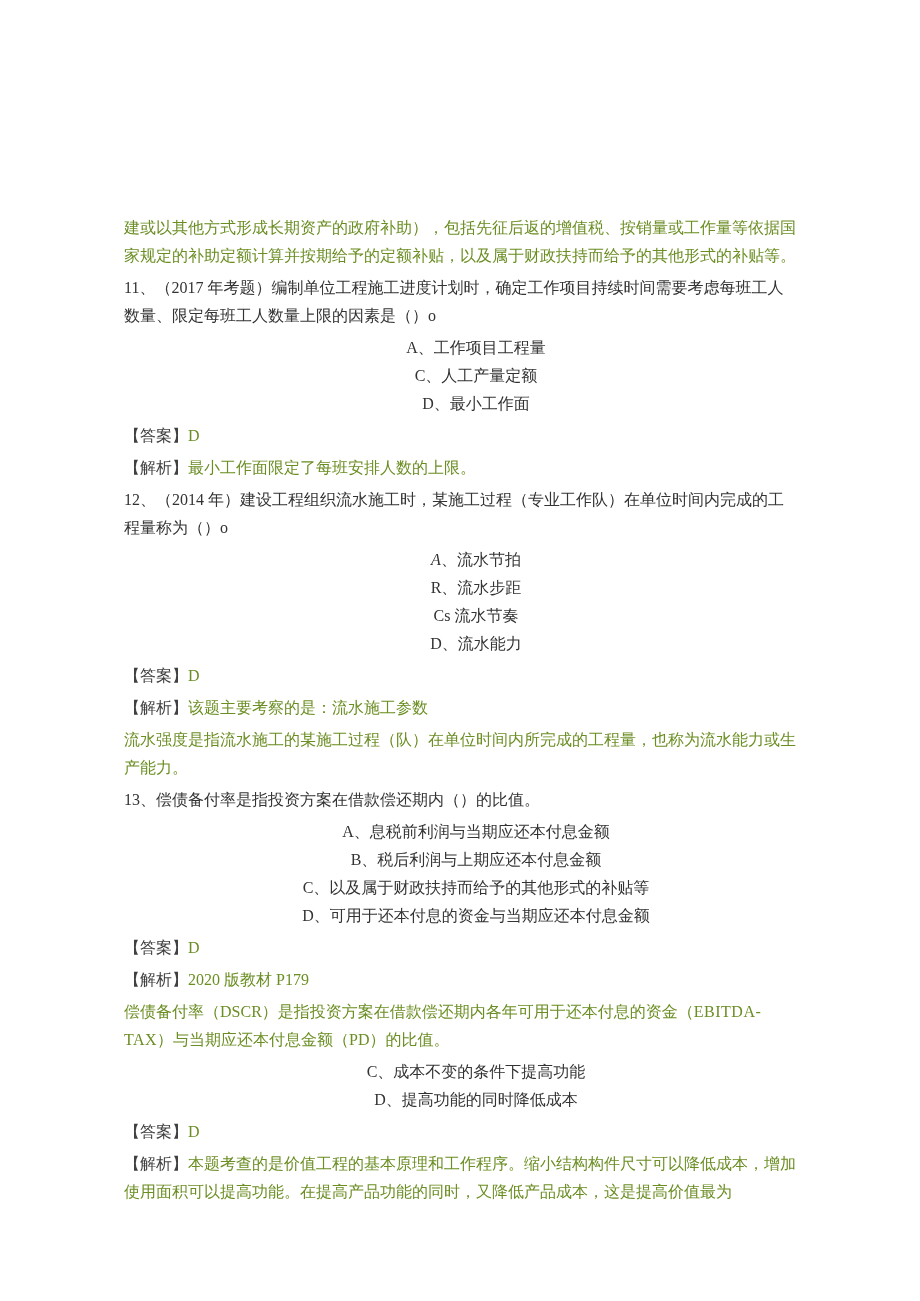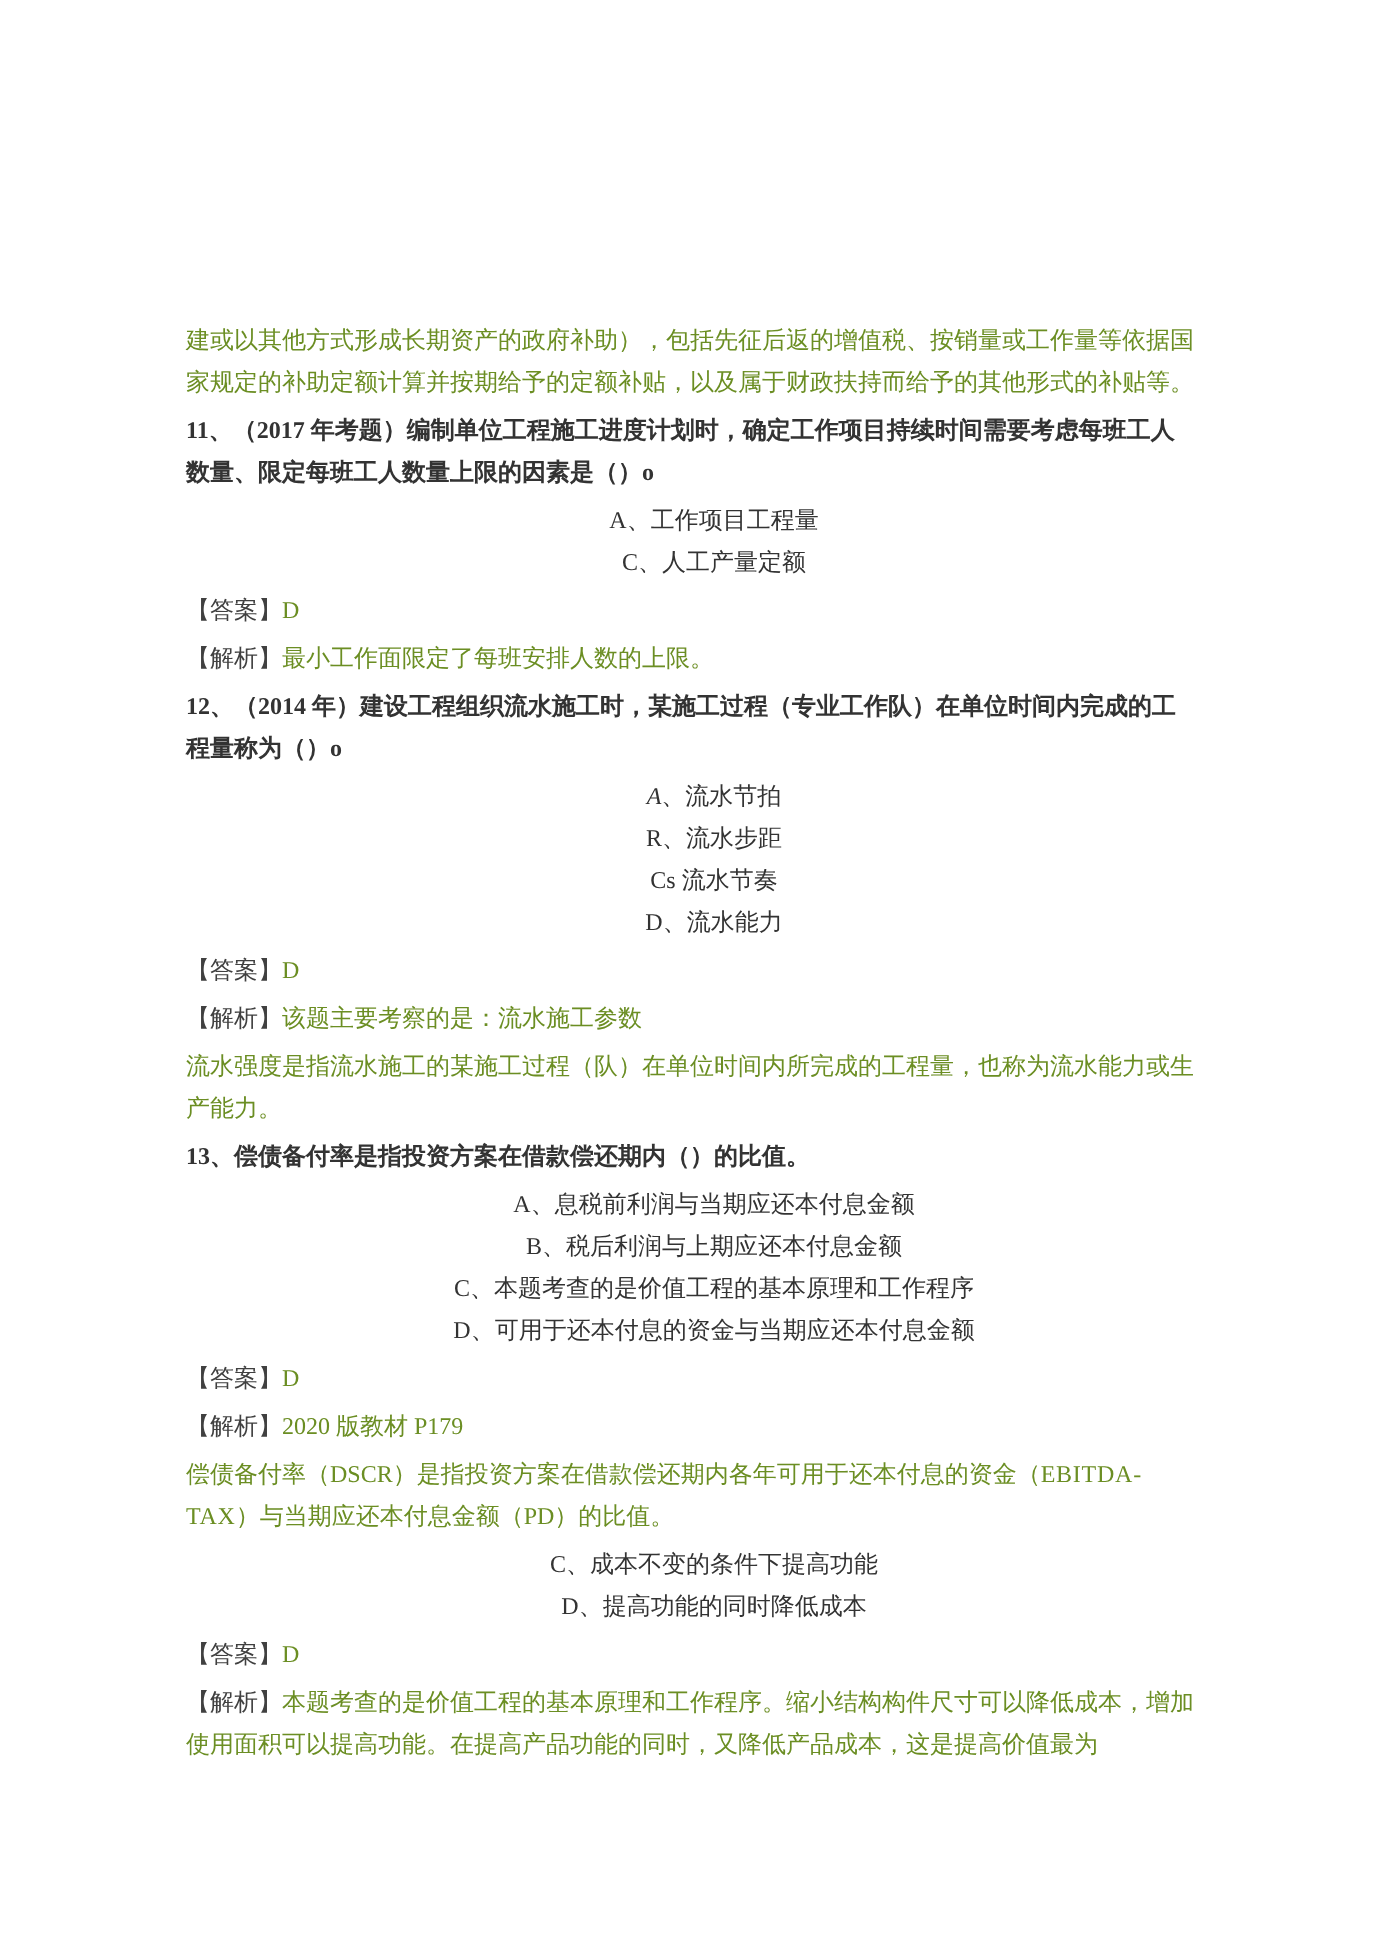--- a/index.html
+++ b/index.html
@@ -11,38 +11,39 @@
     width: 920px;
     min-height: 1301px;
     font-family: "SimSun", "宋体", serif;
     font-size: 16px;
     line-height: 1.75;
     color: #333;
     padding: 210px 120px 100px 120px;
     box-sizing: border-box;
   }
   .hl { color: #6b8e23; }
-  .blk { color: #333; font-weight: bold; }
+  .blk { color: #333; }
   .q-options { padding-left: 2em; text-align: center; }
   .q-options div { }
   .ans-line { }
   .ans-label { color: #404040; }
   .ans-value { color: #6b8e23; }
   .exp-line .exp-body { color: #6b8e23; }
   p { margin: 4px; }
 </style>
 </head>
 <body>
 
 <p class="hl">建或以其他方式形成长期资产的政府补助），包括先征后返的增值税、按销量或工作量等依据国家规定的补助定额计算并按期给予的定额补贴，以及属于财政扶持而给予的其他形式的补贴等。</p>
 
 <p class="blk">11、（2017 年考题）编制单位工程施工进度计划时，确定工作项目持续时间需要考虑每班工人数量、限定每班工人数量上限的因素是（）o</p>
 <div class="q-options">
   <div>A、工作项目工程量</div>
   <div>C、人工产量定额</div>
+  <div>D、最小工作面</div>
 </div>
 <p class="ans-line">
   <span class="ans-label">【答案】</span><span class="ans-value">D</span>
 </p>
 <p class="exp-line">
   <span class="ans-label">【解析】</span><span class="exp-body">最小工作面限定了每班安排人数的上限。</span>
 </p>
 
 <p class="blk">12、（2014 年）建设工程组织流水施工时，某施工过程（专业工作队）在单位时间内完成的工程量称为（）o</p>
 <div class="q-options">
@@ -56,21 +57,21 @@
 </p>
 <p class="exp-line">
   <span class="ans-label">【解析】</span><span class="exp-body">该题主要考察的是：流水施工参数</span>
 </p>
 <p class="hl">流水强度是指流水施工的某施工过程（队）在单位时间内所完成的工程量，也称为流水能力或生产能力。</p>
 
 <p class="blk">13、偿债备付率是指投资方案在借款偿还期内（）的比值。</p>
 <div class="q-options">
   <div>A、息税前利润与当期应还本付息金额</div>
   <div>B、税后利润与上期应还本付息金额</div>
-  <div>C、本题考查的是价值工程的基本原理和工作程序</div>
+  <div>C、以及属于财政扶持而给予的其他形式的补贴等</div>
   <div>D、可用于还本付息的资金与当期应还本付息金额</div>
 </div>
 <p class="ans-line">
   <span class="ans-label">【答案】</span><span class="ans-value">D</span>
 </p>
 <p class="exp-line">
   <span class="ans-label">【解析】</span><span class="exp-body">2020 版教材 P179</span>
 </p>
 <p class="hl">
   <span>偿债备付率（DSCR）是指投资方案在借款偿还期内各年可用于还本付息的资金（</span><span style="font-family: 'Times New Roman', serif; letter-spacing:0.5px;">EBITDA-TAX</span><span>）与当期应还本付息金额（PD）的比值。</span>

